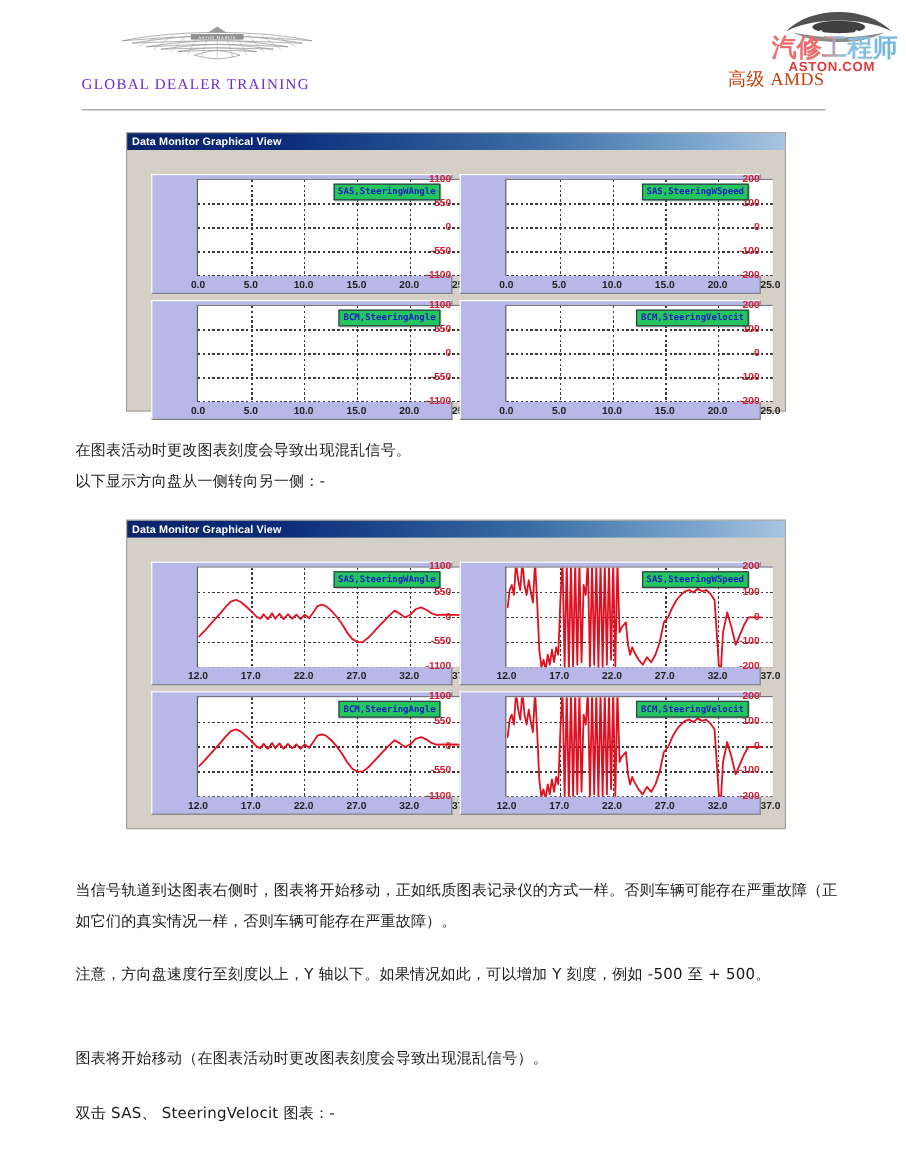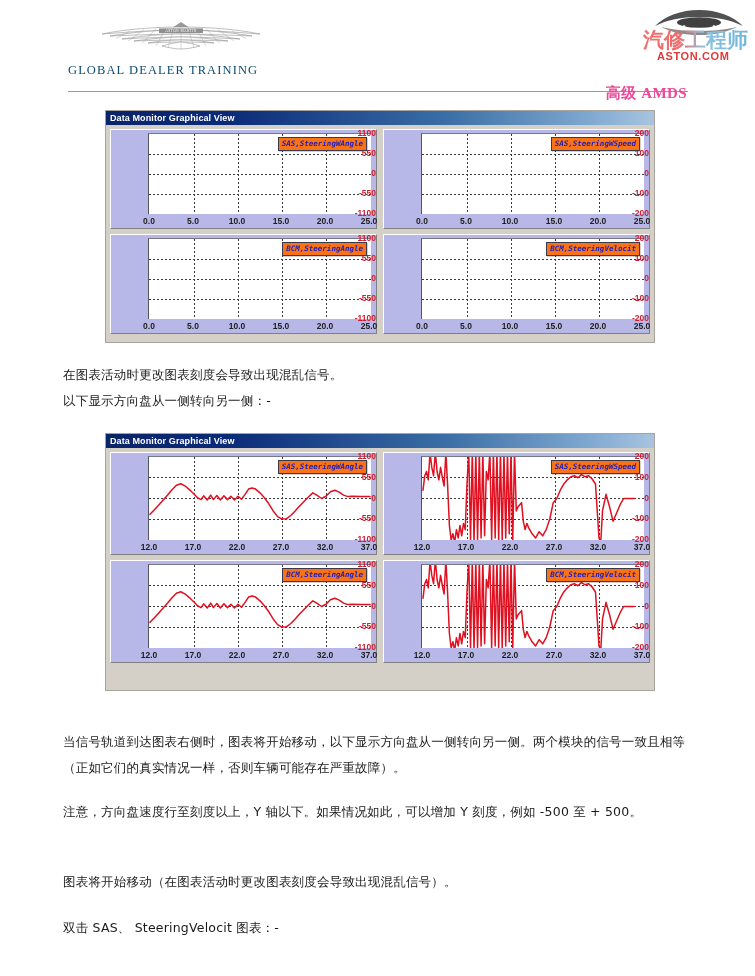--- a/index.html
+++ b/index.html
@@ -27,35 +27,35 @@
     left: 96px; top: 18px;
     width: 170px; height: 34px;
   }
   .am-logo svg { display: block; }
   .gdt-text {
     position: absolute;
     left: 68px; top: 63px;
     font-family: "Liberation Serif", "DejaVu Serif", serif;
     font-size: 12.5px;
     letter-spacing: 1.1px;
-    color: #0c4a6e;
+    color: #6d28d9;
     white-space: nowrap;
   }
   .header-rule {
     position: absolute;
     left: 68px; top: 91px;
     width: 620px; height: 0;
     border-top: 1px solid #9a9a9a;
   }
   .amds-title {
     position: absolute;
-    right: 68px; top: 84px;
+    right: 68px; top: 57px;
     font-size: 15px;
-    font-weight: bold;
-    color: #ec4899;
+    font-weight: normal;
+    color: #c2410c;
     white-space: nowrap;
     letter-spacing: .4px;
   }
   .amds-title .cn { font-family: "DejaVu Sans", sans-serif; }
   .amds-title .en {
     font-family: "Liberation Serif", serif;
     font-size: 15px;
   }
 
   
@@ -104,21 +104,21 @@
     font-weight: bold;
     font-family: "Liberation Sans", sans-serif;
     line-height: 14px;
     padding-left: 4px;
     letter-spacing: .1px;
     box-sizing: border-box;
     overflow: hidden;
     white-space: nowrap;
   }
   .dmgv-body {
-    padding: 4px;
+    padding: 20px;
     box-sizing: border-box;
   }
   .chart-row {
     display: flex;
     gap: 6px;
   }
   .chart-row + .chart-row { margin-top: 5px; }
 
   
   .panel {
@@ -163,31 +163,30 @@
     font-family: "Liberation Sans", sans-serif;
     font-size: 8.5px;
     font-weight: bold;
     color: #202020;
     line-height: 10px;
     white-space: nowrap;
     transform: translateX(-50%);
   }
   .legend {
     position: absolute;
-    background: #f97316;
+    background: #22c55e;
     border: 1px solid #3a3a4a;
     font-family: "DejaVu Sans Mono", "Liberation Mono", monospace;
     font-size: 7.5px;
     font-weight: bold;
     color: #2020c0;
     padding: 1px 3px 1px 3px;
     white-space: nowrap;
     line-height: 10px;
     box-shadow: 1px 1px 0 rgba(0,0,0,.18);
-    font-style: italic;
   }
 
   
   .para {
     position: absolute;
     font-family: "DejaVu Sans", sans-serif;
     font-size: 12.5px;
     color: #1a1a1a;
     line-height: 26px;
     letter-spacing: .2px;
@@ -494,16 +493,16 @@
             <div class="xtick" style="left: 170px; top: 89px;">27.0</div>
             <div class="xtick" style="left: 214px; top: 89px;">32.0</div>
             <div class="xtick" style="left: 258px; top: 89px;">37.0</div>
             <div class="legend" style="top: 7px; right: 9px;">BCM,SteeringVelocit</div>
           </div>
         </div>
     </div>
   </div>
 </div>
 
-<div class="para wide" style="left:63px; top:729px;">当信号轨道到达图表右侧时，图表将开始移动，以下显示方向盘从一侧转向另一侧。两个模块的信号一致且相等（正如它们的真实情况一样，否则车辆可能存在严重故障）。</div>
+<div class="para wide" style="left:63px; top:729px;">当信号轨道到达图表右侧时，图表将开始移动，正如纸质图表记录仪的方式一样。否则车辆可能存在严重故障（正如它们的真实情况一样，否则车辆可能存在严重故障）。</div>
 <div class="para wide" style="left:63px; top:799px;">注意，方向盘速度行至刻度以上，Y 轴以下。如果情况如此，可以增加 Y 刻度，例如 -500 至 + 500。</div>
 <div class="para wide" style="left:63px; top:869px;">图表将开始移动（在图表活动时更改图表刻度会导致出现混乱信号）。</div>
 <div class="para wide" style="left:63px; top:915px;">双击 SAS、 SteeringVelocit 图表：-</div>
 
 </body></html>

